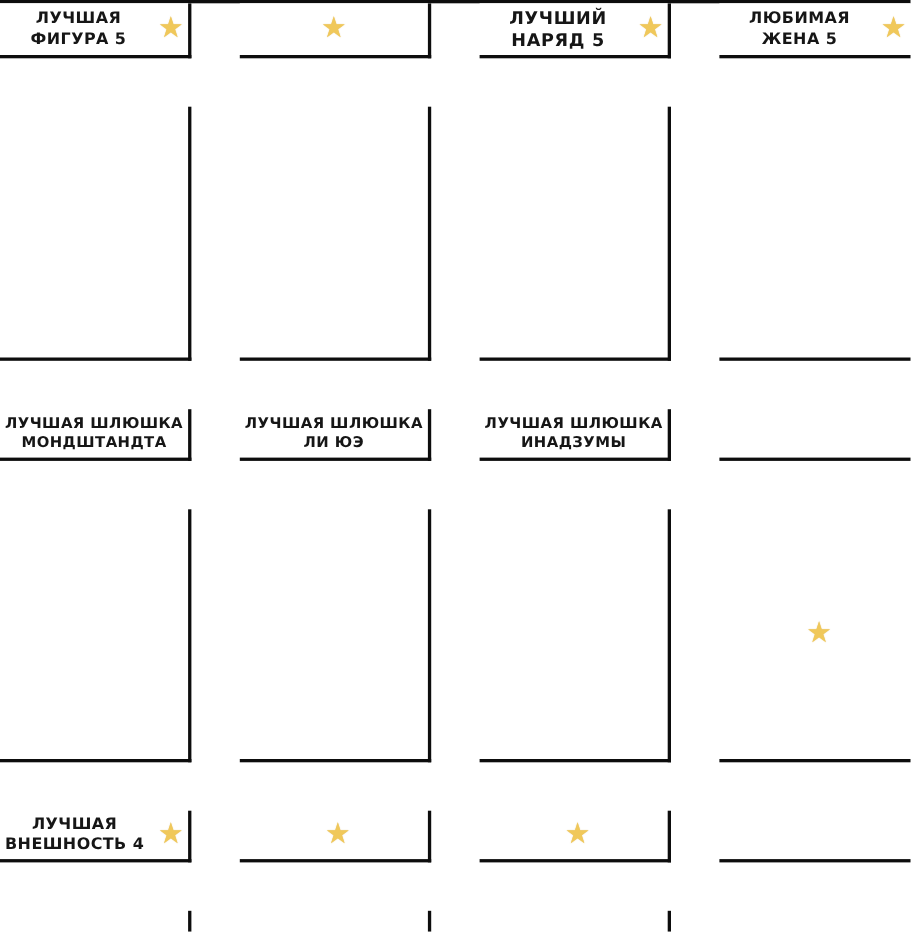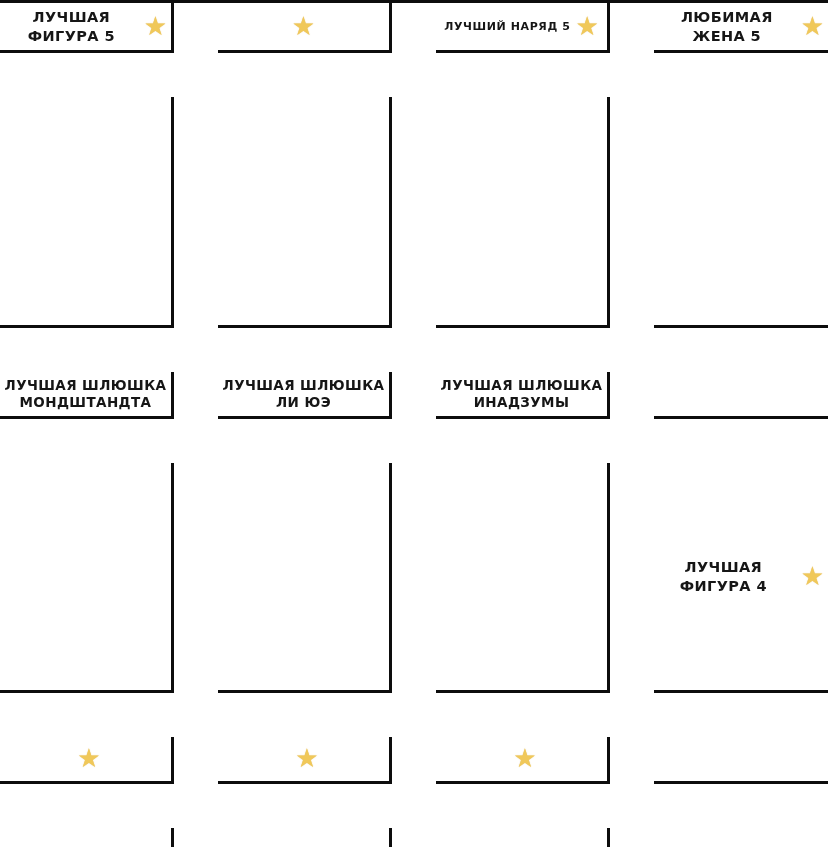--- a/index.html
+++ b/index.html
@@ -49,21 +49,21 @@
     color: #161616;
   }
   .hlabel {
     font-size: 14.5px;
     font-weight: 700;
     letter-spacing: 0.4px;
     white-space: pre-line;
     line-height: 1.25;
     text-transform: uppercase;
   }
-  .hcell.lg .hlabel { font-size: 11px; letter-spacing: 0.6px; }
+  .hcell.lg .hlabel { font-size: 16px; letter-spacing: 0.6px; }
   .hcell.sm .hlabel { font-size: 13.5px; }
   .star {
     color: var(--star-color);
     font-size: 26px;
     line-height: 1;
     text-shadow: 0 0 1px rgba(200,150,30,0.55);
     transform: translateY(-1px);
   }
   .gap-wide .star { margin-left: 7px; }
 </style>
@@ -108,24 +108,24 @@
       <span class="hlabel">ЛУЧШАЯ ШЛЮШКА
 ИНАДЗУМЫ</span>
     </div>
 
     <div class="cell"></div>
     <div class="cell"></div>
     <div class="cell"></div>
     <div class="cell"></div>
 
     <div class="hcell gap-wide">
-      <span class="hlabel">ЛУЧШАЯ ФИГУРА 4</span>
       <span class="star">★</span>
     </div>
     <div class="hcell gap-wide">
+      <span class="hlabel">ЛУЧШАЯ ВНЕШНОСТЬ 4</span>
       <span class="star">★</span>
     </div>
     <div class="hcell lg gap-wide">
       <span class="star">★</span>
     </div>
     <div class="hcell gap-wide">
       <span class="star">★</span>
     </div>
 
     <div class="cell"></div>

